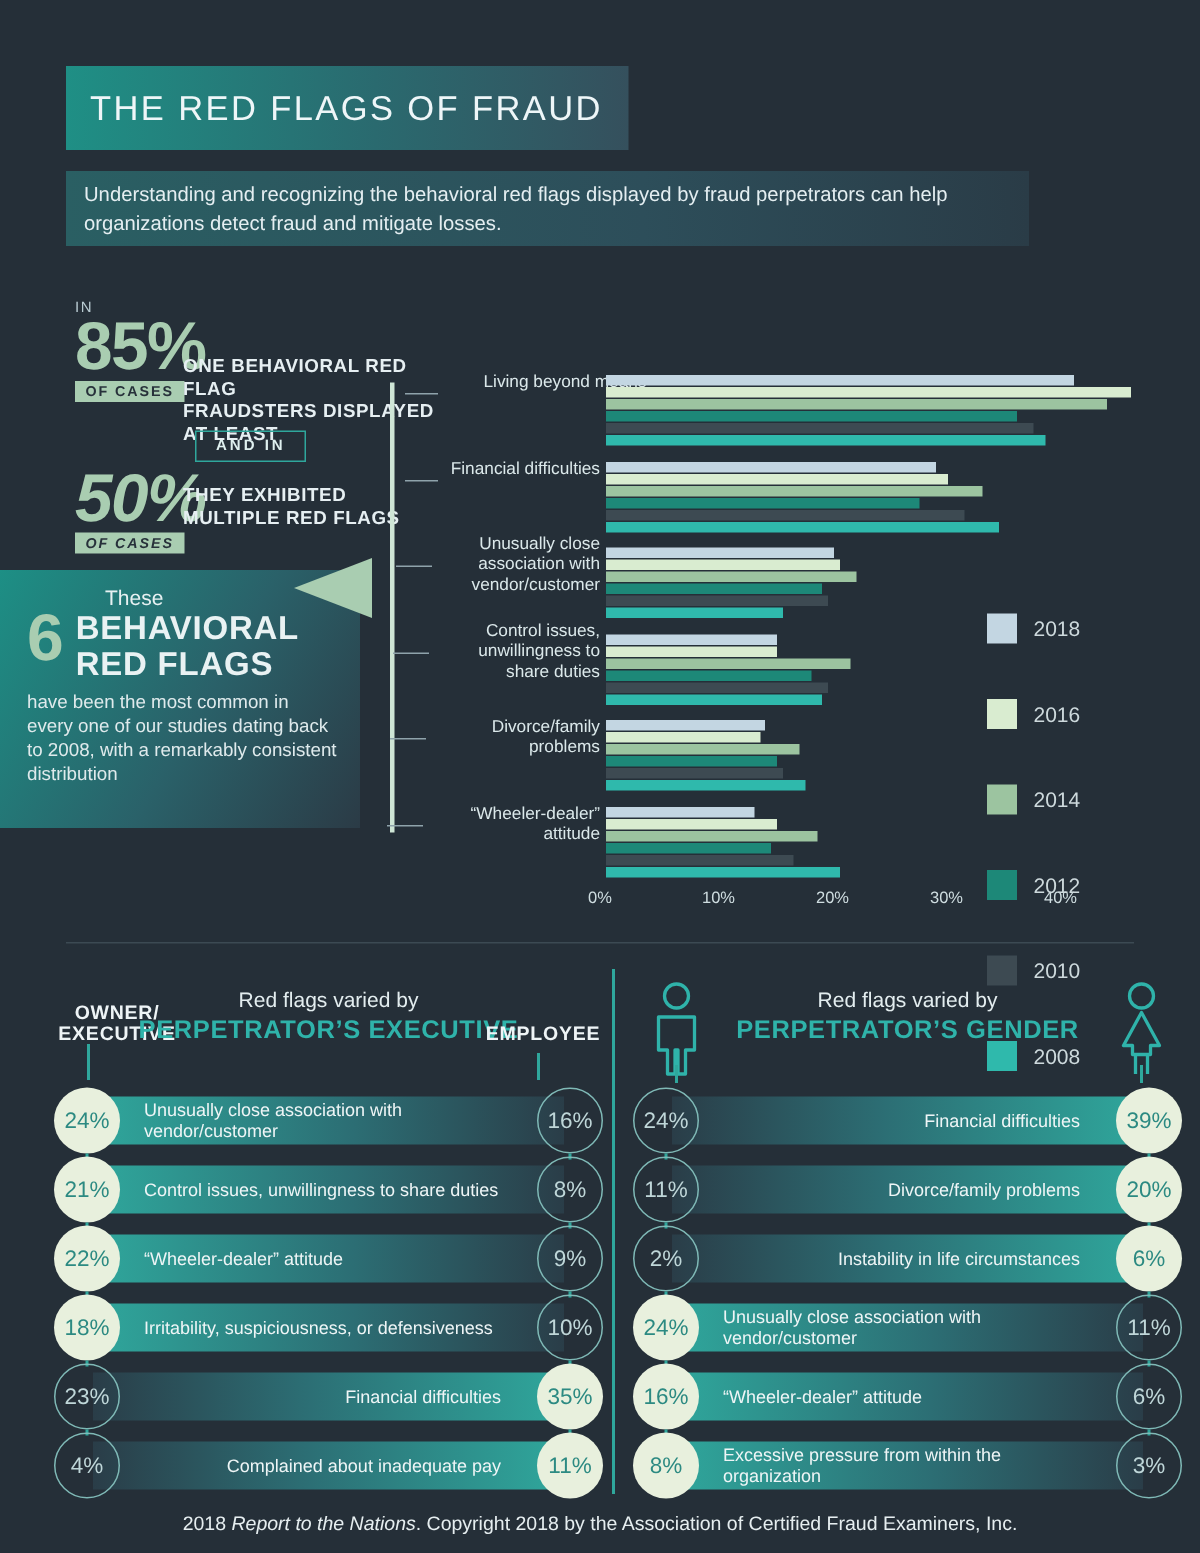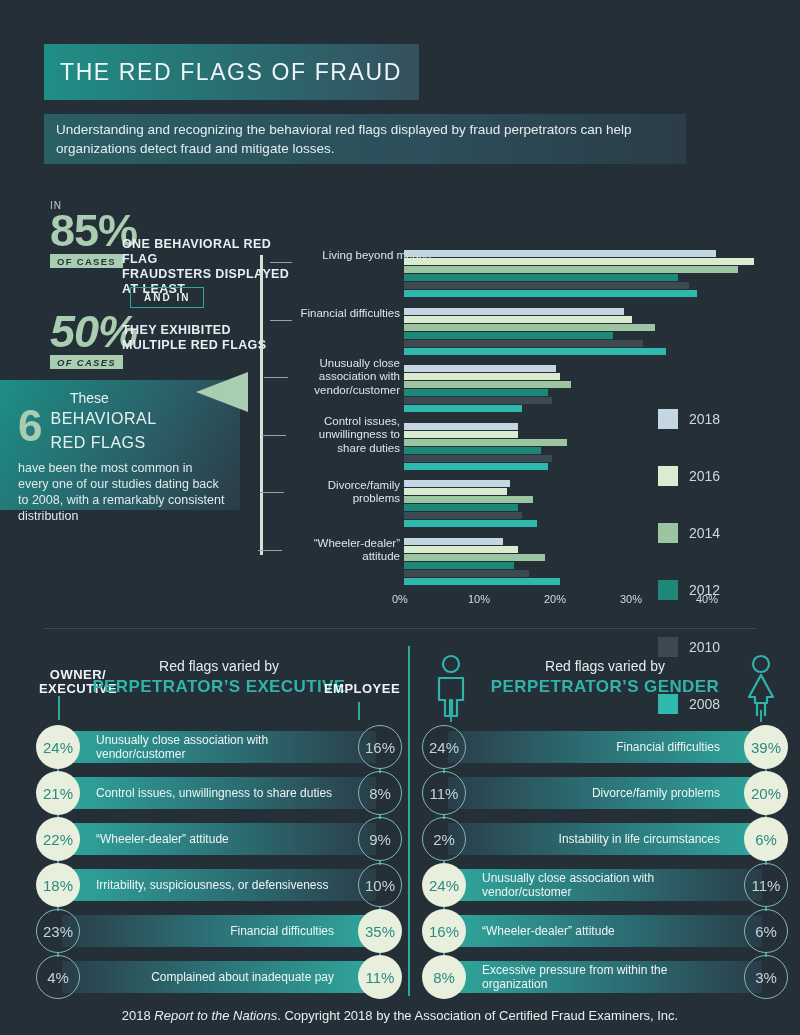--- a/index.html
+++ b/index.html
@@ -49,32 +49,32 @@
     font-weight:700;
   }
   #and-in-box{
     position:absolute;left:130px;top:287px;
     border:1.6px solid #2fa79c;color:#dff0ef;
     font-size:10px;letter-spacing:2px;padding:4px 13px;font-weight:700;
   }
 
   
   #callout{
-    position:absolute;left:0px;top:380px;width:240px;height:130px;
+    position:absolute;left:0px;top:380px;width:240px;height:172px;
     background:linear-gradient(120deg,#1d8f85 0%,#2a6169 55%,#2b3b46 100%);
     padding:10px 14px 16px 18px;box-sizing:border-box;
   }
   #callout .these{font-size:14px;color:#e7f1f2;margin-left:52px;}
   #callout .six{
     font-size:44px;line-height:40px;color:#a9cdb1;font-weight:700;
     float:left;margin-right:8px;
   }
   #callout .bigflags{
-    font-size:16px;line-height:22px;color:#e9f2f3;letter-spacing:.5px;
-    font-weight:400;padding-top:2px;
+    font-size:22px;line-height:22px;color:#e9f2f3;letter-spacing:.5px;
+    font-weight:700;padding-top:2px;
   }
   #callout .body{
     clear:both;font-size:12.5px;line-height:16px;color:#dfeaec;padding-top:6px;
   }
   #arrow-tip{
     position:absolute;left:196px;top:372px;width:0;height:0;
     border-top:20px solid transparent;border-bottom:20px solid transparent;
     border-right:52px solid #a9cdb1;
   }
   #callout-spine{

